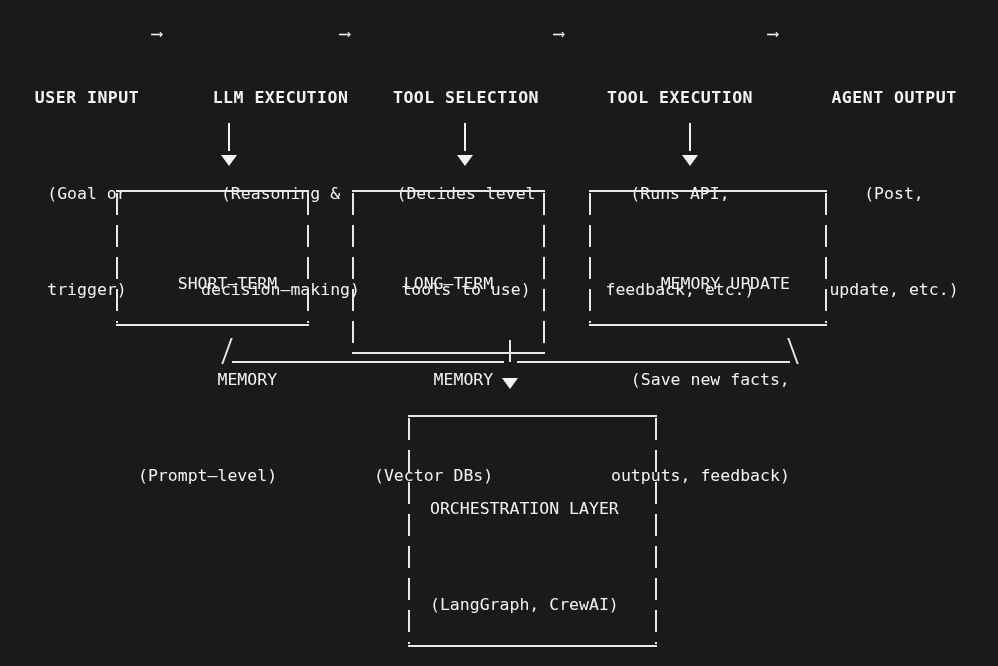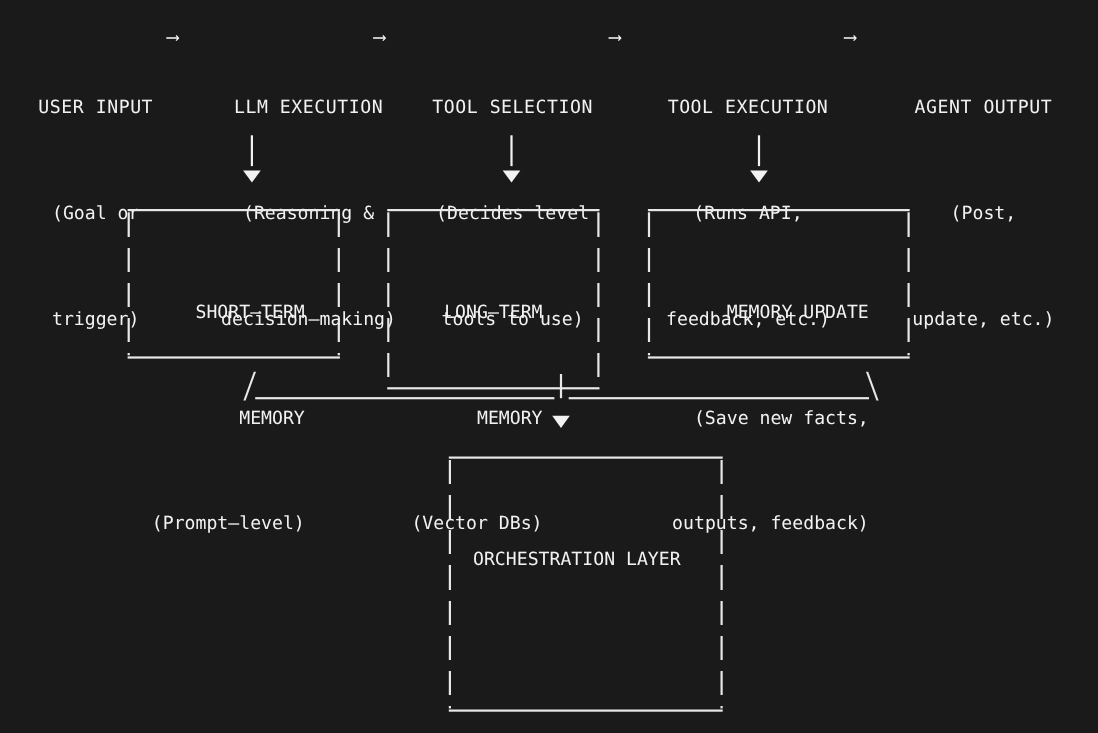--- a/index.html
+++ b/index.html
@@ -35,20 +35,21 @@
     text-align: center;
     white-space: pre;
   }
   .stage-title {
     display: block;
     font-size: 16.5px;
     line-height: 32px;
     letter-spacing: 0.5px;
     color: #f2f2f2;
     white-space: pre;
+    font-weight: bold;
   }
   .stage-sub {
     display: block;
     font-size: 16.5px;
     line-height: 32px;
     color: #f2f2f2;
     white-space: pre;
   }
 
   .arrow-h {
@@ -255,20 +256,21 @@
   <div class="arrow-down" style="left:502px;top:378px;"></div>
 
   
   <div class="box" style="left:408px;top:415px;width:249px;height:232px;">
     <span class="edge-top"></span>
     <span class="edge-bottom"></span>
     <span class="edge-left"></span>
     <span class="edge-right"></span>
     <span class="box-lines">
       <span class="box-line">ORCHESTRATION LAYER</span>
+      <span class="box-line">(LangGraph, CrewAI)</span>
       
       
       
       
     </span>
   </div>
 
 </div>
 
 </body></html>

